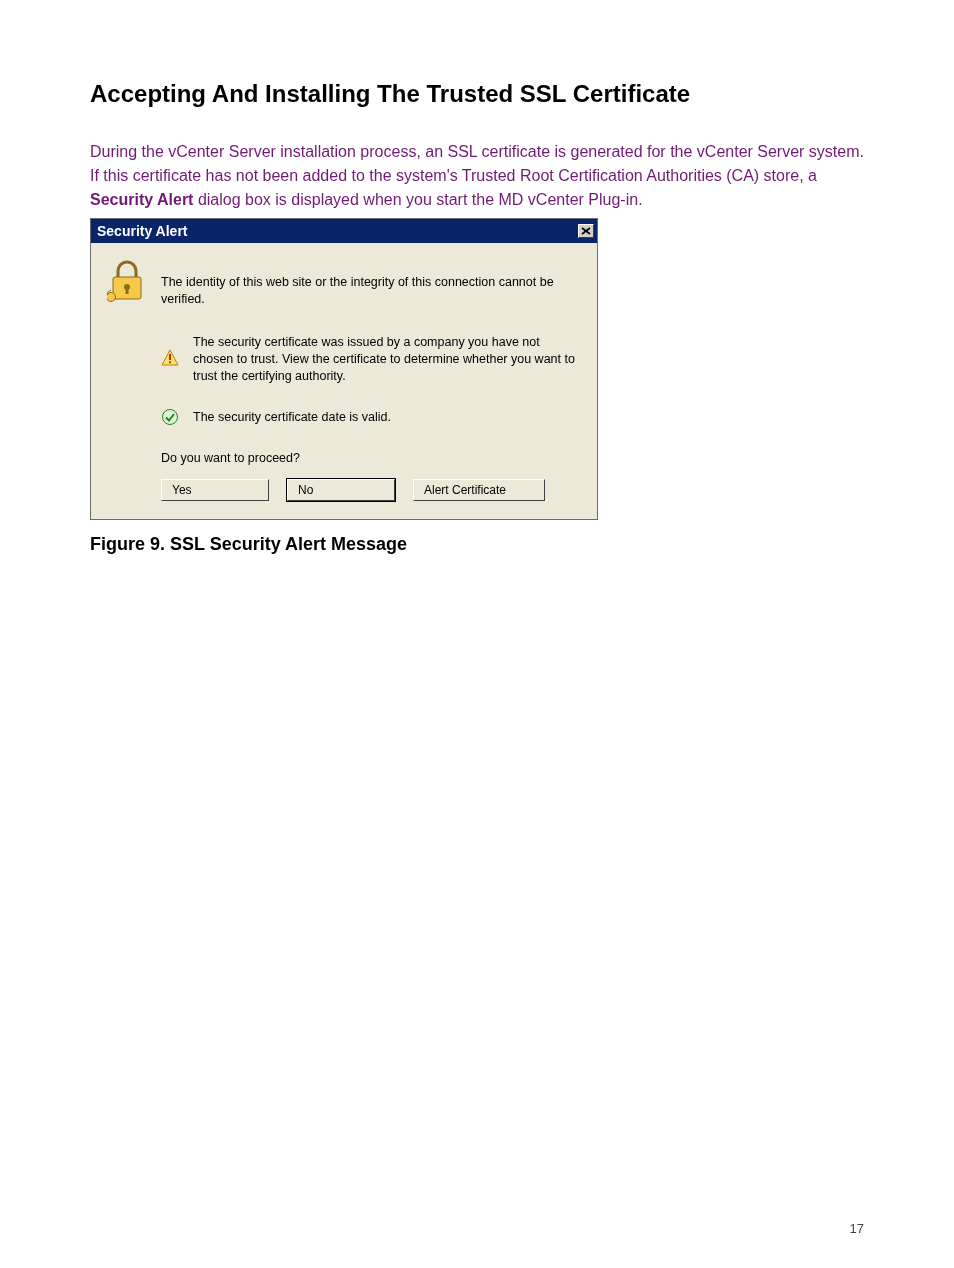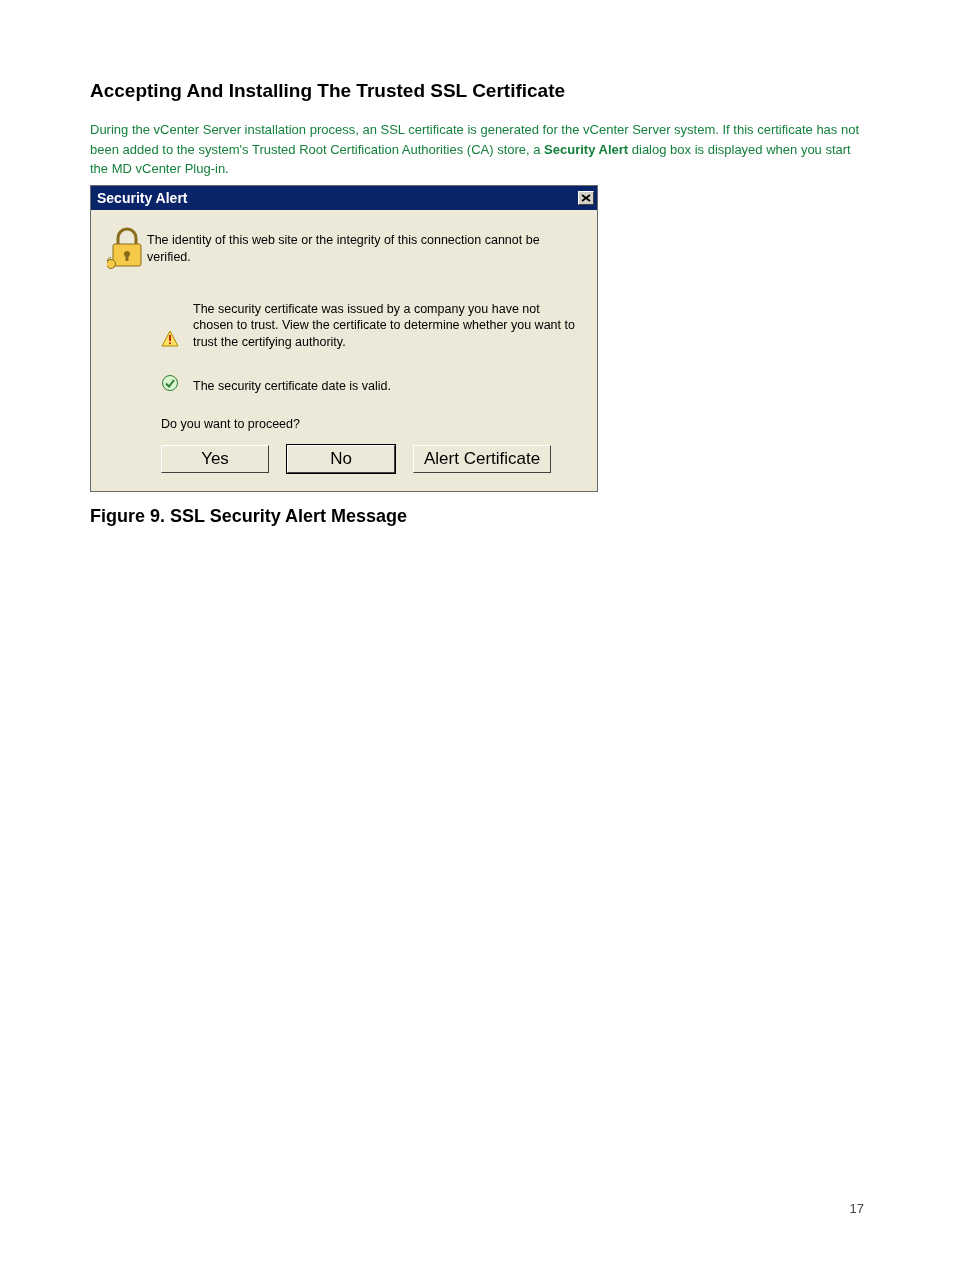--- a/index.html
+++ b/index.html
@@ -8,29 +8,29 @@
     background: #ffffff;
     font-family: Arial, Helvetica, sans-serif;
     width: 954px;
     height: 1268px;
     position: relative;
   }
   .page {
     padding: 80px 90px 0 90px;
   }
   .section-heading {
-    font-size: 19px;
+    font-size: 24px;
     font-weight: bold;
     color: #000;
-    margin: 0 0 18px 0;
+    margin: 0 0 32px 0;
   }
   .body-para {
-    font-size: 13px;
+    font-size: 16px;
     line-height: 1.5;
-    color: #15803d;
+    color: #701a75;
     margin: 0 0 6px 0;
   }
   .dialog {
     width: 506px;
     border: 1px solid #6b6b6b;
     background: #ece9d8;
     margin-top: 4px;
   }
   .titlebar {
     background: #0a246a;
@@ -57,31 +57,31 @@
   }
   .close-btn svg { display:block; }
   .dialog-body {
     padding: 14px 18px 18px 16px;
     font-family: Tahoma, Arial, sans-serif;
     font-size: 12.5px;
     color: #000;
   }
   .top-row {
     display: flex;
-    align-items: center;
-    gap: 0;
+    align-items: flex-end;
+    gap: 14px;
     margin-bottom: 26px;
   }
   .lock-wrap {
     width: 40px;
     flex: 0 0 40px;
   }
   .msg-row {
     display: flex;
-    align-items: flex-end;
+    align-items: center;
     gap: 14px;
     margin-left: 54px;
     margin-bottom: 22px;
   }
   .msg-icon {
     width: 18px;
     flex: 0 0 18px;
     padding-top: 1px;
   }
   .buttons-row {
@@ -91,36 +91,35 @@
     margin-top: 6px;
   }
   .win-btn {
     min-width: 86px;
     padding: 3px 10px;
     background: #ece9d8;
     border: 1px solid #404040;
     border-top-color: #fff;
     border-left-color: #fff;
     font-family: Tahoma, Arial, sans-serif;
-    font-size: 17px;
-    text-align: center;
+    font-size: 12px;
   }
   .win-btn.default {
     outline: 1px solid #000;
   }
   .caption {
     font-size: 18px;
     font-weight: bold;
     color: #000;
     margin-top: 14px;
   }
   .pagenum {
     position: absolute;
     right: 90px;
-    bottom: 52px;
+    bottom: 32px;
     font-size: 13px;
     color: #444;
     margin-left: 39px;
   }
 </style>
 </head>
 <body>
 
 <div class="page">
   <h2 class="section-heading">Accepting And Installing The Trusted SSL Certificate</h2>

